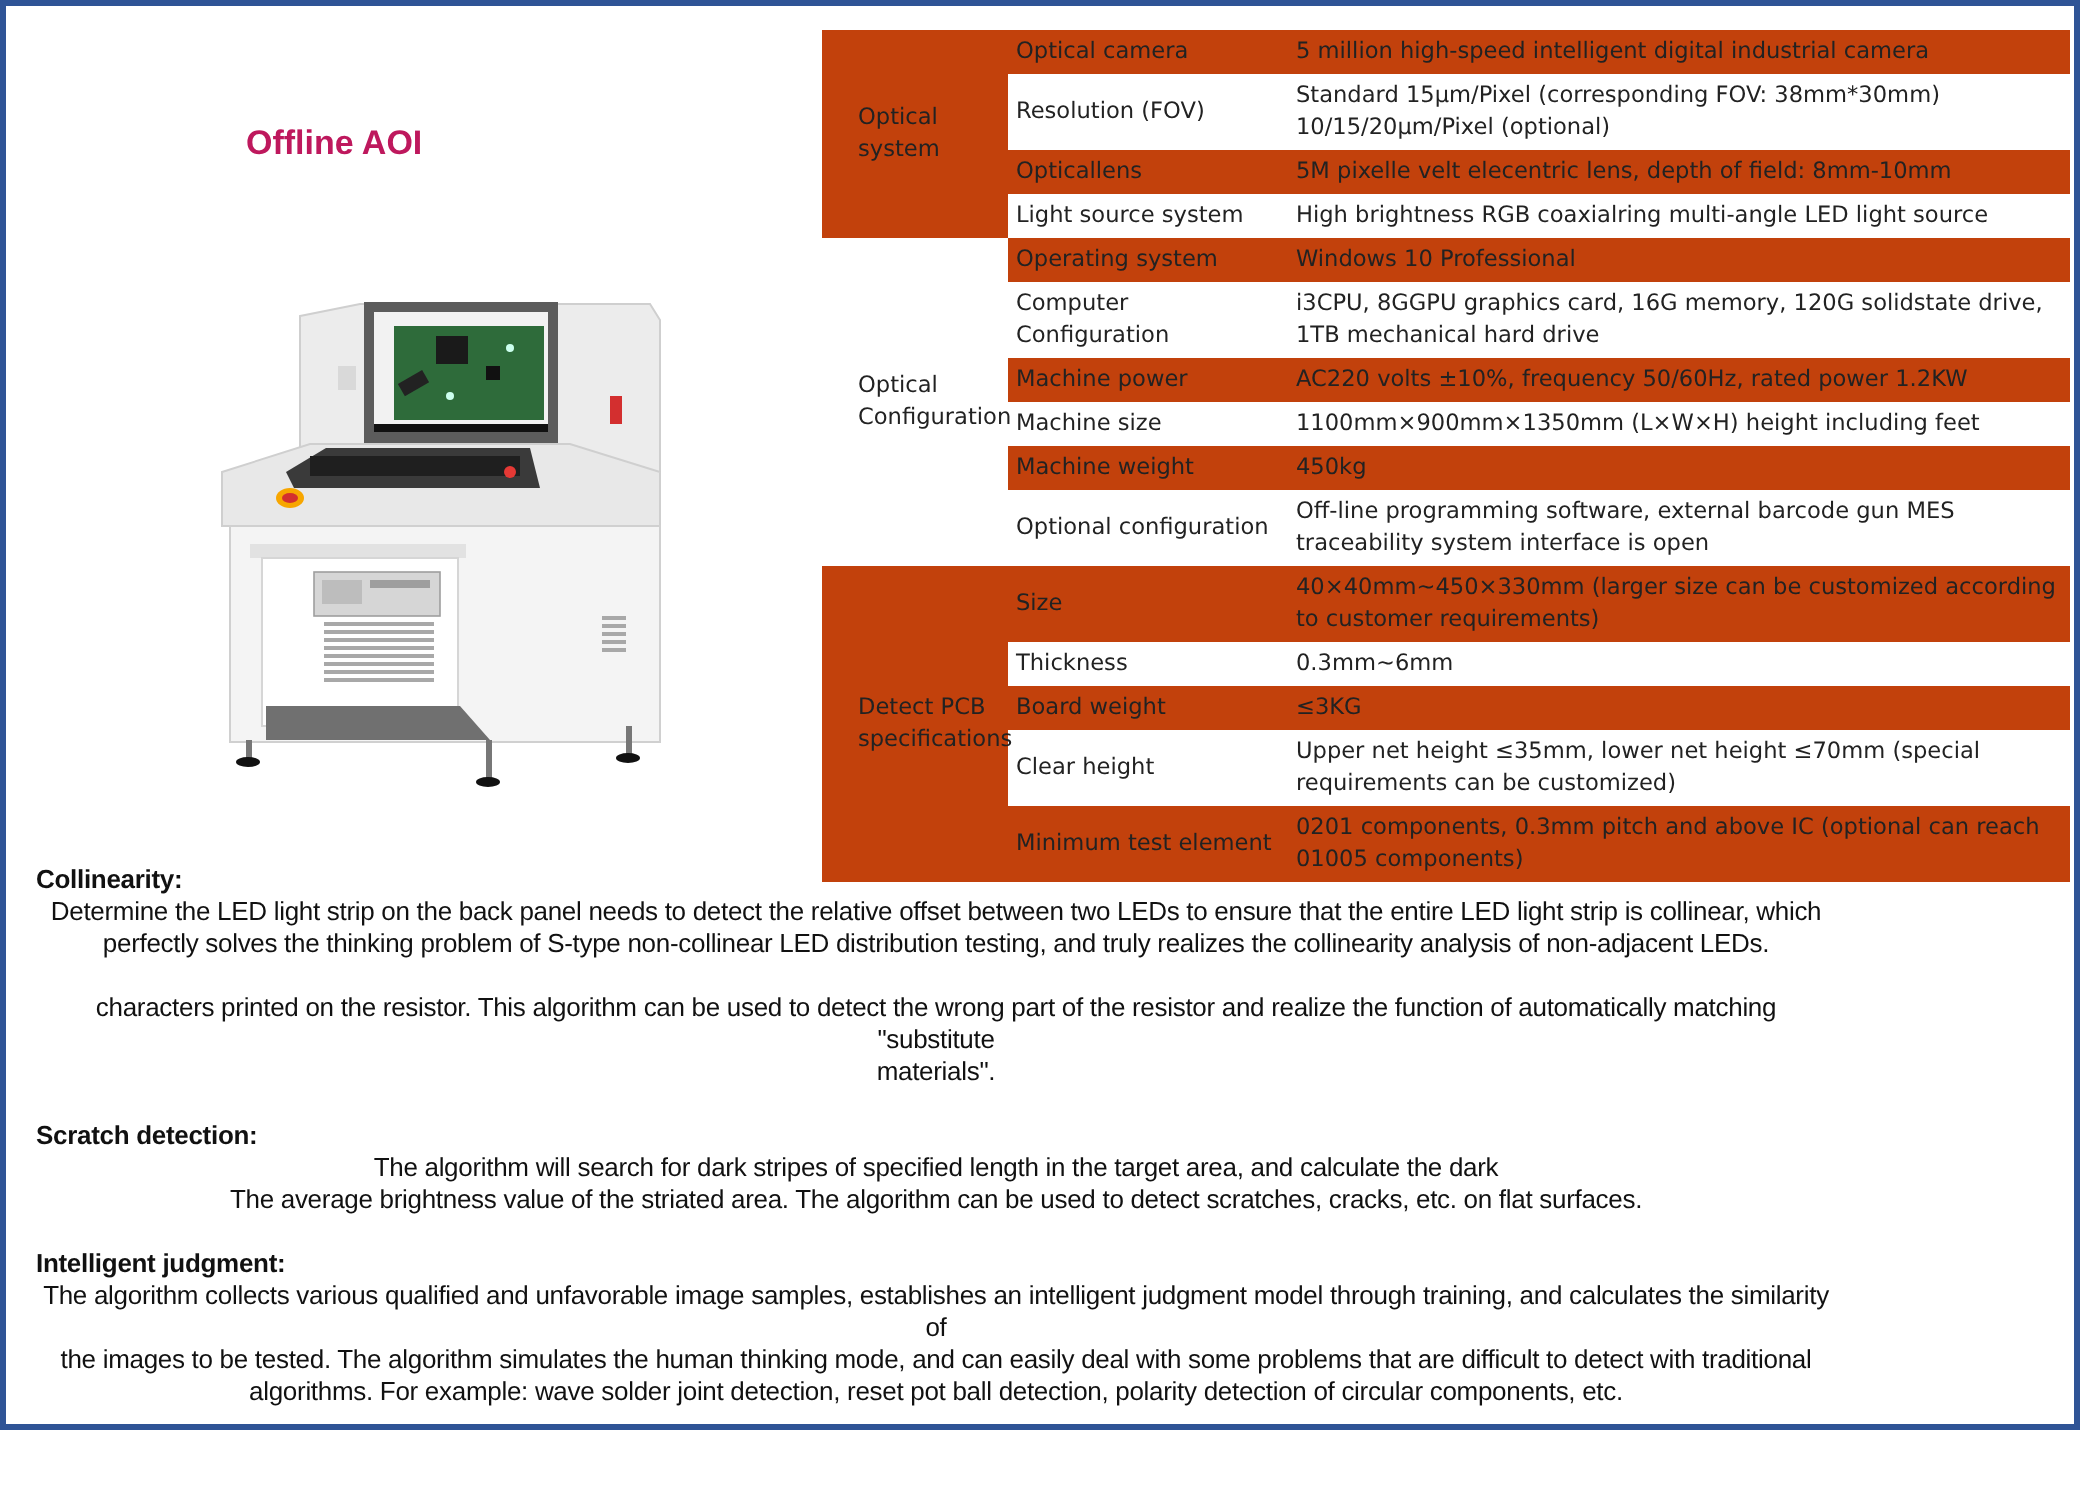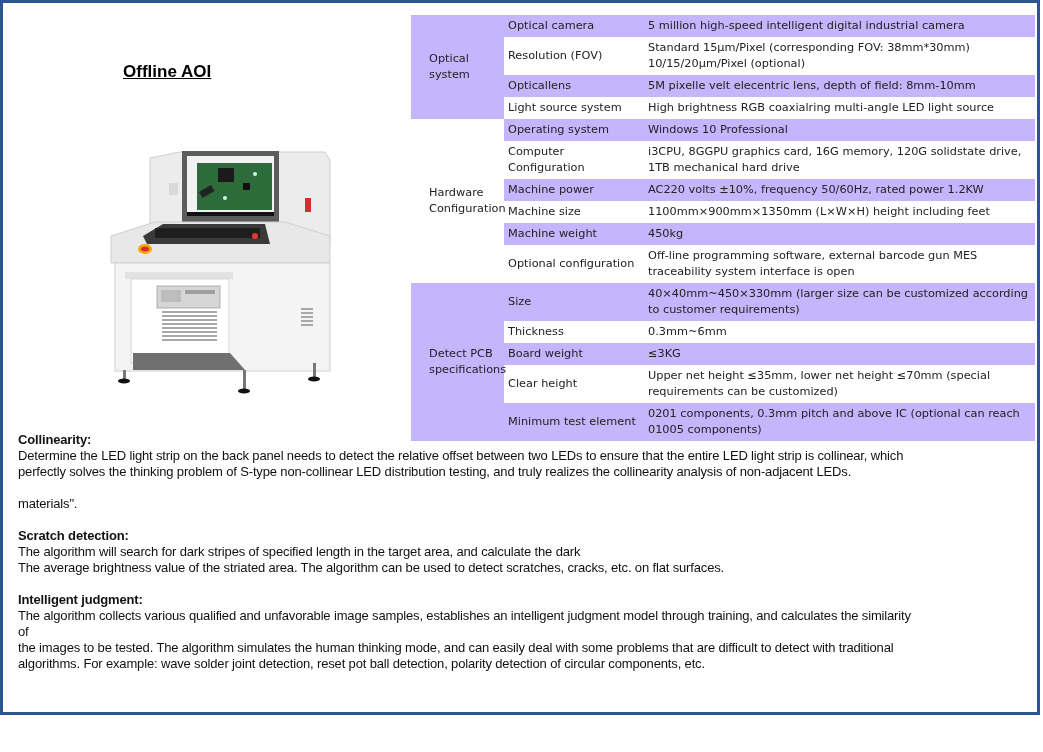--- a/index.html
+++ b/index.html
@@ -3,49 +3,49 @@
 <meta charset="utf-8">
 <style>
   html, body { margin: 0; padding: 0; background: #ffffff; }
   body { width: 1043px; height: 752px; position: relative; overflow: hidden; font-family: "Liberation Sans", "DejaVu Sans", sans-serif; }
   .frame {
     position: absolute; left: 0; top: 0; width: 1034px; height: 709px;
     border: 3px solid #2f5496; background: #ffffff;
   }
   .title {
     position: absolute; left: 123px; top: 62px;
-    font-family: "Liberation Sans", sans-serif; font-weight: bold; font-size: 17px; color: #000000; text-decoration: underline;
+    font-family: "Liberation Sans", sans-serif; font-weight: bold; font-size: 17px; color: #be185d;
   }
   .machine { position: absolute; left: 105px; top: 148px; width: 230px; height: 250px; }
 
   .spec-table {
     position: absolute; left: 411px; top: 15px; width: 624px;
     border-collapse: collapse; table-layout: fixed;
     font-family: "DejaVu Sans", sans-serif; font-size: 11.3px; color: #222;
   }
   .spec-table td { padding: 0 2px 0 2px; vertical-align: middle; line-height: 16px; }
   .spec-table col.c1 { width: 93px; }
   .spec-table col.c2 { width: 141px; }
   .spec-table col.c3 { width: 390px; }
   .spec-table td.grp { padding-left: 18px; }
   .spec-table td.c2 { padding-left: 4px; }
   .spec-table td.c3 { padding-left: 3px; }
-  .blue { background: #c4b5fd; }
+  .blue { background: #c2410c; }
   .white { background: #ffffff; }
   .row-h1 td.c2, .row-h1 td.c3 { height: 22px; }
   .row-h2 td.c2, .row-h2 td.c3 { height: 38px; }
 
   .features {
     position: absolute; left: 18px; top: 432px; width: 900px;
     font-family: "Liberation Sans", sans-serif; font-size: 13px; color: #111; line-height: 16px;
     letter-spacing: -0.15px;
   }
   .feature { margin-bottom: 16px; }
   .feature-title { font-weight: bold; }
-  .feature p { margin: 0; }
+  .feature p { margin: 0; text-align: center; }
 </style>
 </head>
 <body>
 
 <div class="frame">
 </div>
 
 <div class="title">Offline AOI</div>
 
 <svg class="machine" viewBox="0 0 230 250" xmlns="http://www.w3.org/2000/svg">
@@ -128,21 +128,21 @@
     <tr class="row-h1">
       <td class="c2 blue">Opticallens</td>
       <td class="c3 blue">5M pixelle velt elecentric lens, depth of field: 8mm-10mm</td>
     </tr>
     <tr class="row-h1">
       <td class="c2 white">Light source system</td>
       <td class="c3 white">High brightness RGB coaxialring multi-angle LED light source</td>
     </tr>
 
     <tr class="row-h1">
-      <td class="grp white" rowspan="6"><span>Hardware</span><br><span>Configuration</span></td>
+      <td class="grp white" rowspan="6"><span>Optical</span><br><span>Configuration</span></td>
       <td class="c2 blue">Operating system</td>
       <td class="c3 blue">Windows 10 Professional</td>
     </tr>
     <tr class="row-h2">
       <td class="c2 white">Computer Configuration</td>
       <td class="c3 white">i3CPU, 8GGPU  graphics card, 16G memory, 120G solidstate drive, 1TB mechanical hard drive</td>
     </tr>
     <tr class="row-h1">
       <td class="c2 blue">Machine power</td>
       <td class="c3 blue">AC220 volts ±10%, frequency 50/60Hz, rated power 1.2KW</td>
@@ -184,20 +184,21 @@
   </tbody>
 </table>
 
 <div class="features">
   <div class="feature">
     <div class="feature-title">Collinearity:</div>
     <p>Determine the LED light strip on the back panel needs to detect the relative offset between two LEDs to ensure that the entire LED light strip is collinear, which</p>
     <p>perfectly solves the thinking problem of S-type non-collinear LED distribution testing, and truly realizes the collinearity analysis of non-adjacent LEDs.</p>
   </div>
   <div class="feature">
+    <p>characters printed on the resistor. This algorithm can be used to detect the wrong part of the resistor and realize the function of automatically matching "substitute</p>
     <p>materials".</p>
   </div>
   <div class="feature">
     <div class="feature-title">Scratch detection:</div>
     <p>The algorithm will search for dark stripes of specified length in the target area, and calculate the dark</p>
     <p>The average brightness value of the striated area. The algorithm can be used to detect scratches, cracks, etc. on flat surfaces.</p>
   </div>
   <div class="feature">
     <div class="feature-title">Intelligent judgment:</div>
     <p>The algorithm collects various qualified and unfavorable image samples, establishes an intelligent judgment model through training, and calculates the similarity of</p>

